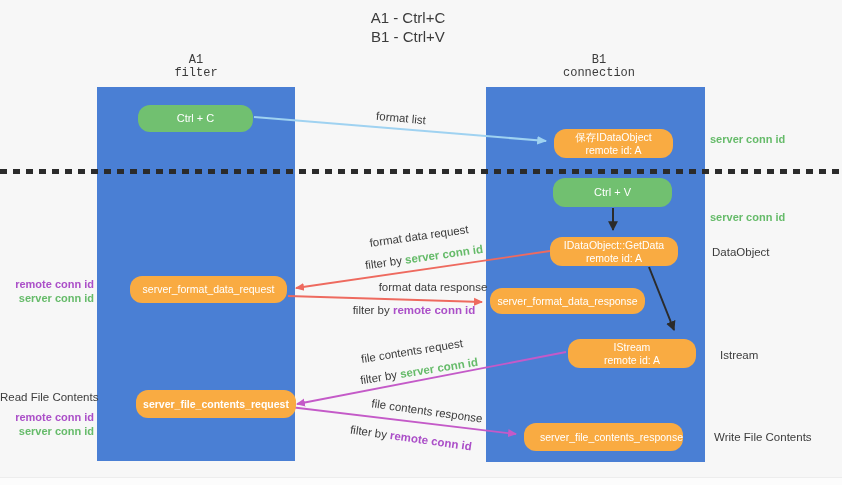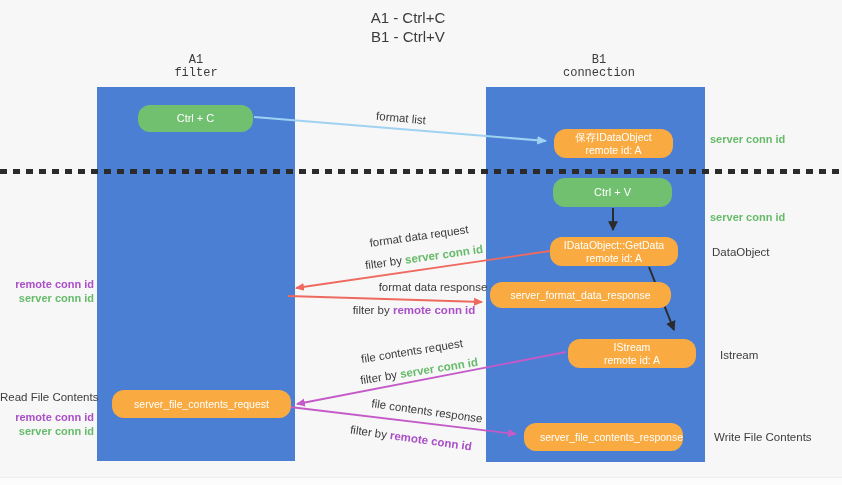--- a/index.html
+++ b/index.html
@@ -105,31 +105,34 @@
 
   <div class="abs node green" style="left:553px; top:178px; width:119px; height:29px;">
     <span>Ctrl + V</span>
   </div>
 
   <div class="abs node orange small" style="left:550px; top:237px; width:128px; height:29px;">
     <span>IDataObject::GetData</span>
     <span>remote id: A</span>
   </div>
 
+  <div class="abs node orange small" style="left:130px; top:276px; width:157px; height:27px;">
+    <span>server_format_data_request</span>
+  </div>
 
-  <div class="abs node orange small" style="left:490px; top:282px; width:181px; height:26px;">
+  <div class="abs node orange small" style="left:490px; top:288px; width:155px; height:26px;">
     <span>server_format_data_response</span>
   </div>
 
   <div class="abs node orange small" style="left:568px; top:339px; width:128px; height:29px;">
     <span>IStream</span>
     <span>remote id: A</span>
   </div>
 
-  <div class="abs node orange small" style="left:112px; top:390px; width:179px; height:28px;">
+  <div class="abs node orange small" style="left:136px; top:390px; width:160px; height:28px;font-weight:bold;">
     <span>server_file_contents_request</span>
   </div>
 
   <div class="abs node orange small" style="left:524px; top:423px; width:159px; height:28px;align-items:flex-end;">
     <span>server_file_contents_response</span>
   </div>
 
   <div class="abs lbl rot-p5" style="left:401px; top:118px;">format list</div>
 
   <div class="abs lbl rot-n8" style="left:419px; top:236px;">format data request</div>

